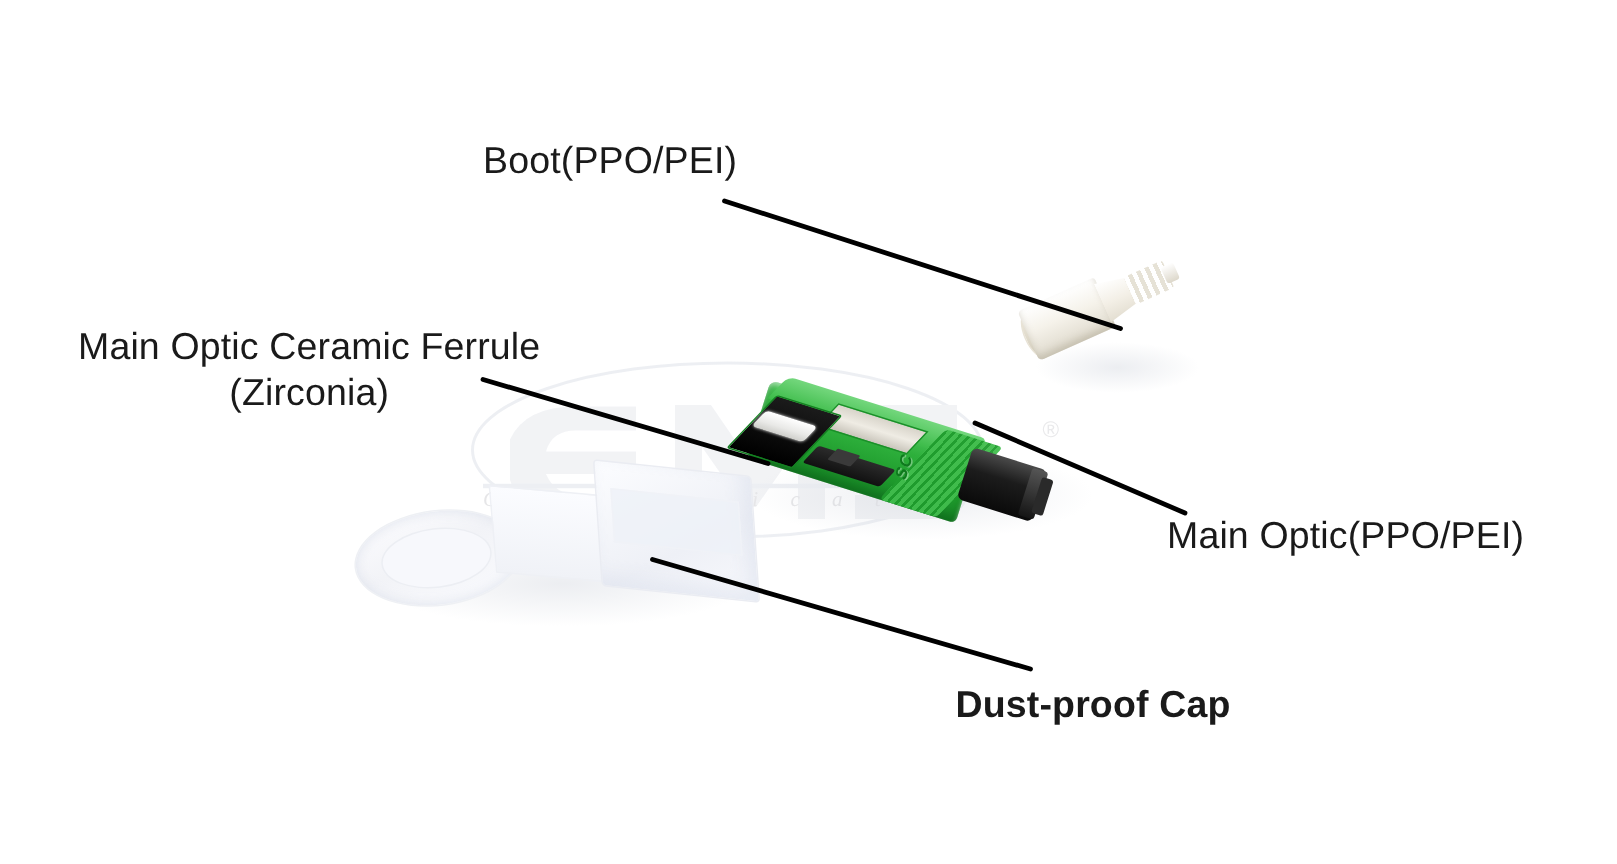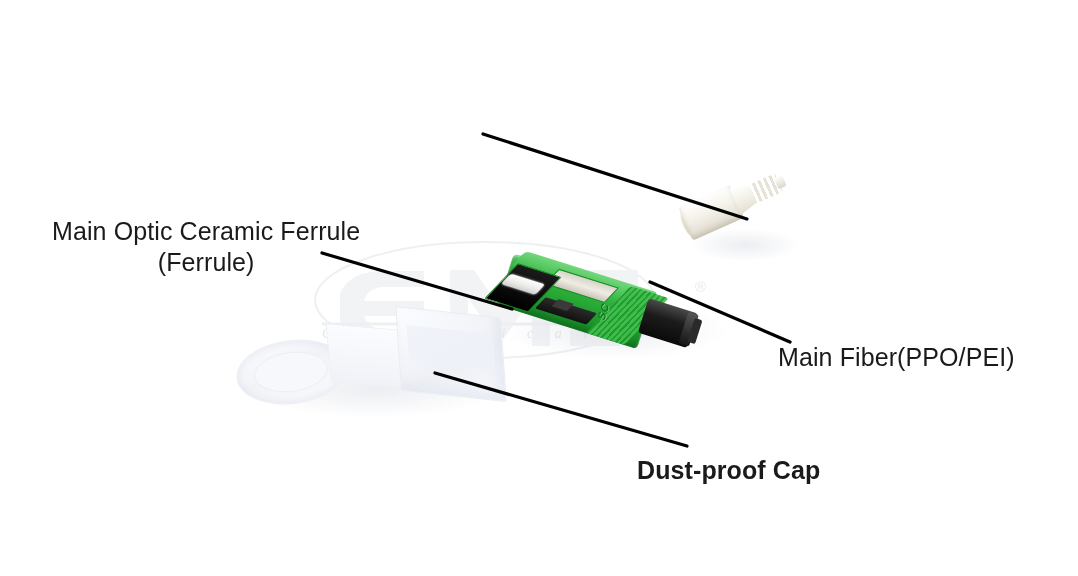--- a/index.html
+++ b/index.html
@@ -381,23 +381,24 @@
 
   </div>
 
   <svg id="leaders">
     <line id="leader-boot" x1="483" y1="134" x2="747" y2="219" stroke="#000" stroke-width="3.2" stroke-linecap="round"></line>
     <line id="leader-ferrule" x1="322" y1="253" x2="512" y2="309" stroke="#000" stroke-width="3.2" stroke-linecap="round"></line>
     <line id="leader-mainbody" x1="650" y1="282" x2="790" y2="342" stroke="#000" stroke-width="3.2" stroke-linecap="round"></line>
     <line id="leader-dustcap" x1="435" y1="373" x2="687" y2="446" stroke="#000" stroke-width="3.2" stroke-linecap="round"></line>
   </svg>
 
+  <div class="label" id="label-boot" style="left: 322px; top: 92px;">Boot(PPO/PEI)</div>
 
   <div class="label centered" id="label-ferrule" style="left: 52px; top: 216px;">
     <span>Main Optic Ceramic Ferrule</span>
-    <span class="line2">(Ferrule)</span>
+    <span class="line2">(Zirconia)</span>
   </div>
 
-  <div class="label" id="label-mainbody" style="left: 778px; top: 342px;">Main Fiber(PPO/PEI)</div>
+  <div class="label" id="label-mainbody" style="left: 778px; top: 342px;">Main Optic(PPO/PEI)</div>
 
   <div class="label" id="label-dustcap" style="left: 637px; top: 455px;">Dust-proof Cap</div>
 
 </div>
 
 </body></html>

